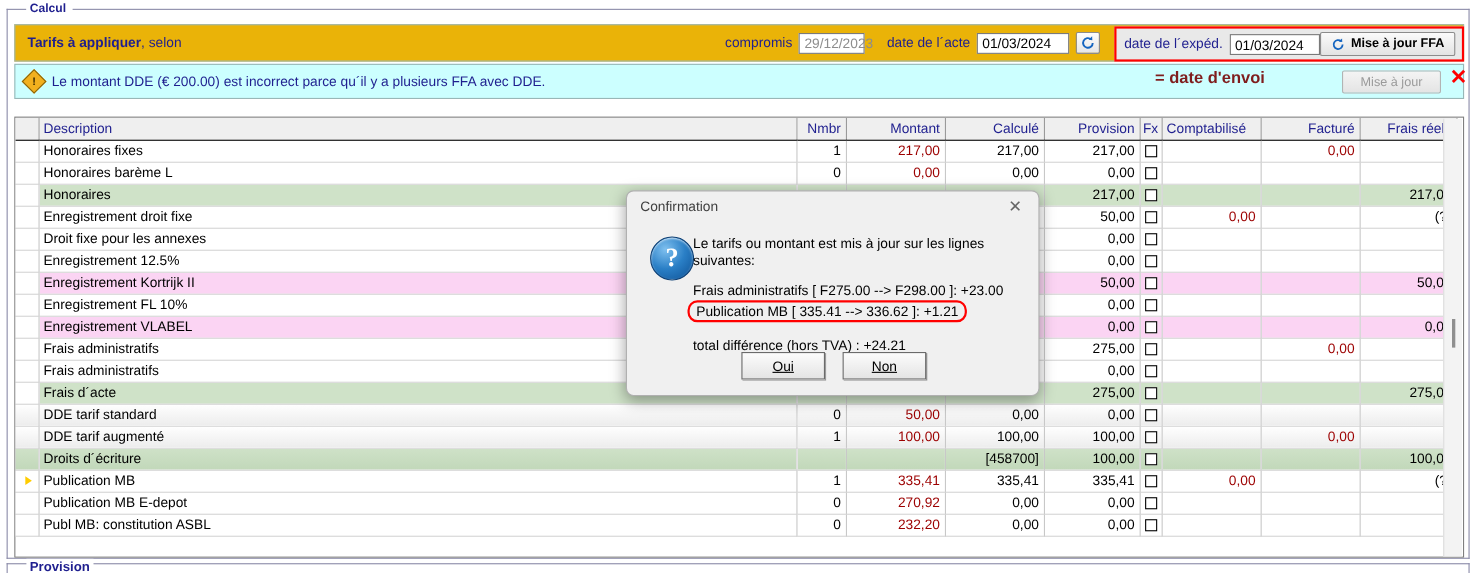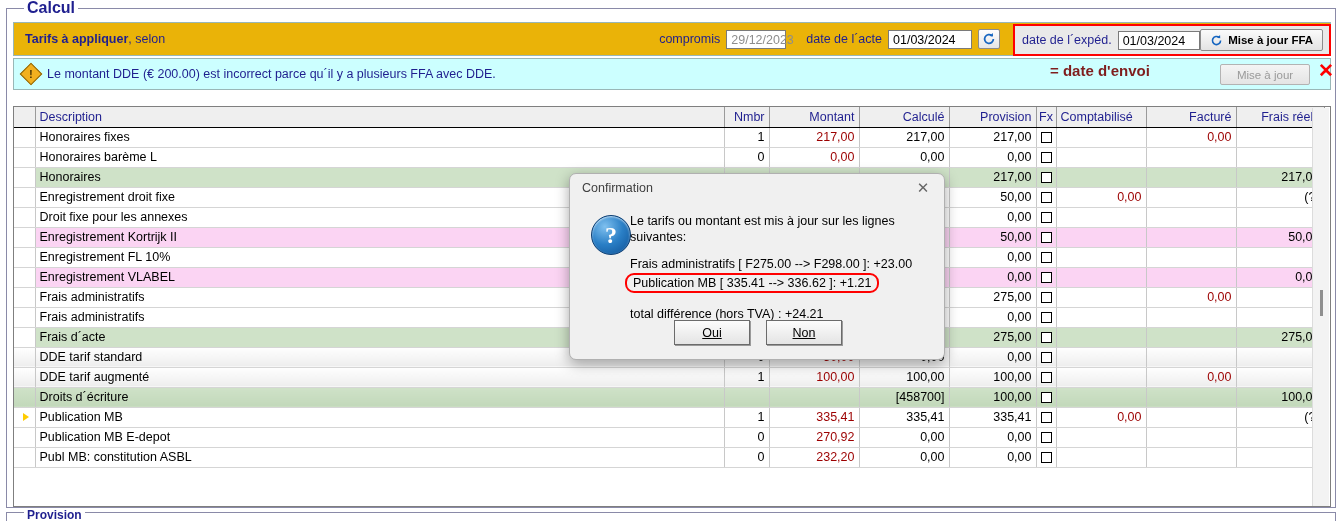--- a/index.html
+++ b/index.html
@@ -15,21 +15,21 @@
   
   #groupbox{
     position:absolute;left:6px;top:8px;width:1330px;height:500px;
     border:1px solid #8a8aa8;border-top:none;
     box-sizing:border-box;
   }
   #gb-top-left{position:absolute;left:6px;top:8px;width:18px;height:1px;background:#8a8aa8;}
   #gb-top-right{position:absolute;left:66px;top:8px;width:1270px;height:1px;background:#8a8aa8;}
   #gb-title{
     position:absolute;left:24px;top:0px;
-    font-size:16px;font-weight:bold;color:#1f1f8f;
+    font-size:11px;font-weight:bold;color:#1f1f8f;
     background:#fff;padding:0 3px;line-height:16px;
   }
   
   #tarifbar{
     position:absolute;left:13px;top:22px;width:1318px;height:34px;
     background:#eab308;border:1px solid #99b7b7;box-sizing:border-box;
     display:flex;align-items:center;
   }
   .tarif-label{margin-left:11px;font-size:12.5px;color:#1f1f8f;}
   .tarif-label b{font-weight:bold;}
@@ -308,20 +308,32 @@
           <td class="num"></td>
           <td class="num">50,00</td>
           <td class="ctr"><span class="cb"></span></td>
           <td class="num amount">0,00</td>
           <td class="num amount"></td>
           <td class="num">(?)</td>
         </tr>
         <tr class="">
           <td class="sel"></td>
           <td>Droit fixe pour les annexes</td>
+          <td class="num"></td>
+          <td class="num amount"></td>
+          <td class="num"></td>
+          <td class="num">0,00</td>
+          <td class="ctr"><span class="cb"></span></td>
+          <td class="num amount"></td>
+          <td class="num amount"></td>
+          <td class="num"></td>
+        </tr>
+        <tr class="">
+          <td class="sel"></td>
+          <td>Enregistrement 12.5%</td>
           <td class="num"></td>
           <td class="num amount"></td>
           <td class="num"></td>
           <td class="num">0,00</td>
           <td class="ctr"><span class="cb"></span></td>
           <td class="num amount"></td>
           <td class="num amount"></td>
           <td class="num"></td>
         </tr>
         <tr class="pink">

